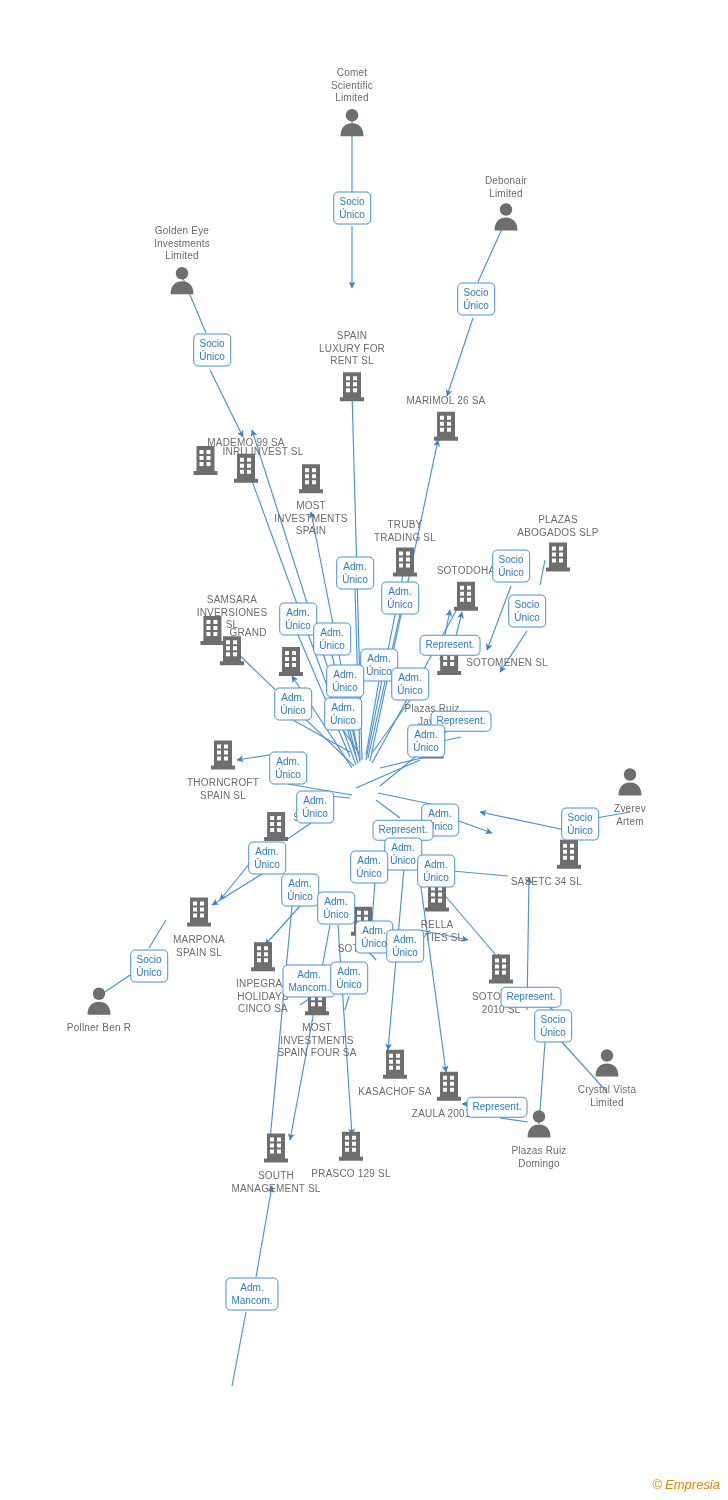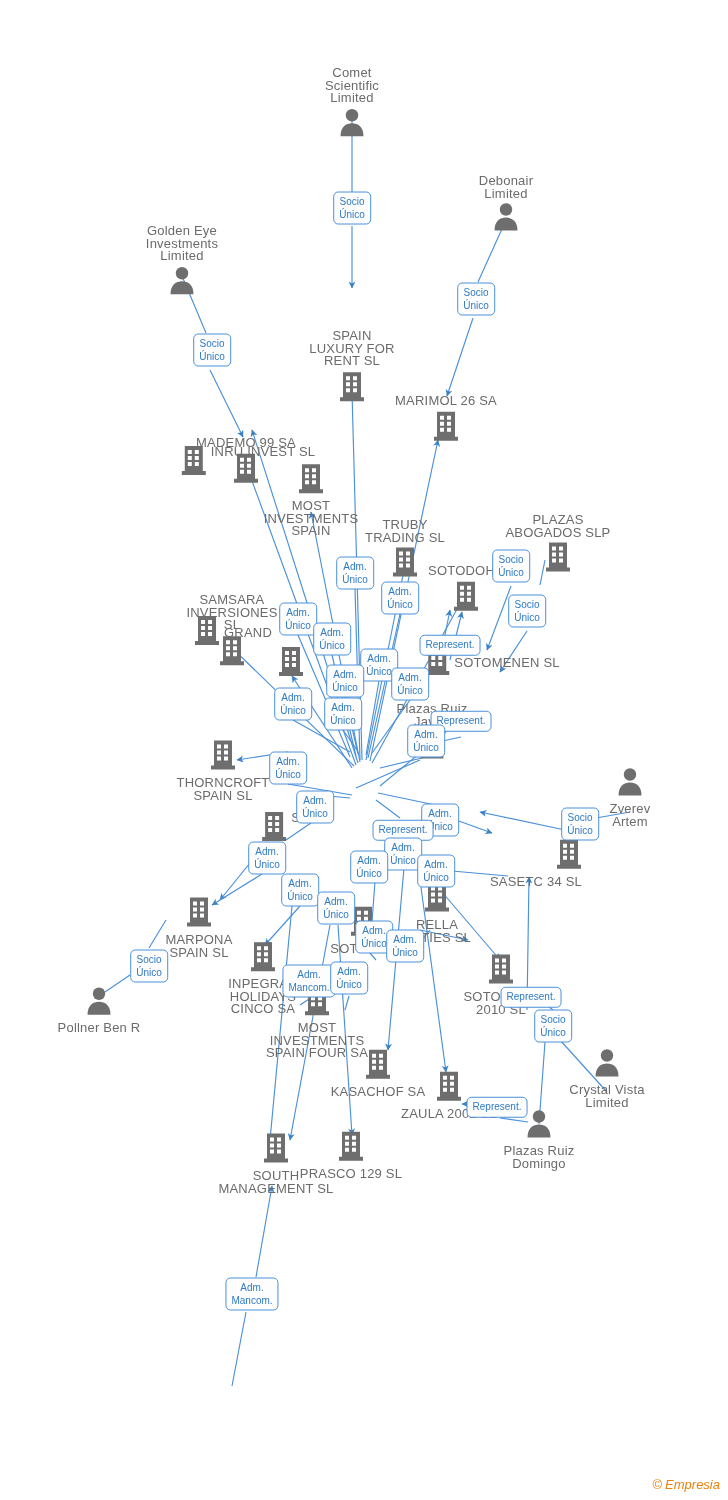--- a/index.html
+++ b/index.html
@@ -4,21 +4,21 @@
 <style>
   html,body{margin:0;padding:0;background:#ffffff;}
   body{width:728px;height:1500px;position:relative;overflow:hidden;
        font-family:"Liberation Sans","DejaVu Sans",sans-serif;}
   #stage{position:relative;width:728px;height:1500px;}
   svg#edges{position:absolute;left:0;top:0;width:728px;height:1500px;pointer-events:none;}
 
   .node{position:absolute;transform:translate(-50%,-50%);text-align:center;
         width:120px;}
   .node .glyph{display:block;margin:0 auto;}
-  .node .lbl{display:block;font-size:13px;line-height:12.5px;color:#6b6b6b;
+  .node .lbl{display:block;font-size:10px;line-height:12.5px;color:#6b6b6b;
              white-space:pre-line;letter-spacing:.2px;}
   .node.lbl-above .lbl{margin-bottom:2px;}
   .node.lbl-below .lbl{margin-top:2px;}
 
   .tag{position:absolute;transform:translate(-50%,-50%);
        background:#fdfdfd;border:1.3px solid #4a90d9;border-radius:5px;
        color:#2f7bc4;font-size:10px;line-height:12.5px;text-align:center;
        padding:3px 5px;white-space:pre-line;box-sizing:border-box;}
   .tag.wide{white-space:nowrap;}
 
@@ -496,21 +496,21 @@
             <rect x="7" y="12" width="4" height="4"></rect>
             <rect x="14" y="12" width="4" height="4"></rect>
             <rect x="7" y="18" width="4" height="4"></rect>
             <rect x="14" y="18" width="4" height="4"></rect>
           </g>
         </svg></span>
       <span class="lbl">MOST
 INVESTMENTS
 SPAIN FOUR SA</span>
     </div>
-    <div class="node lbl-below" style="left: 378px; top: 1073px;">
+    <div class="node lbl-below" style="left: 395px; top: 1073px;">
       <span class="glyph"><svg width="26" height="32" viewBox="0 0 26 32">
           <rect x="4" y="2" width="18" height="26" fill="#6e6e6e"></rect>
           <rect x="1" y="27" width="24" height="4" fill="#6e6e6e"></rect>
           <g fill="#ffffff">
             <rect x="7" y="6" width="4" height="4"></rect>
             <rect x="14" y="6" width="4" height="4"></rect>
             <rect x="7" y="12" width="4" height="4"></rect>
             <rect x="14" y="12" width="4" height="4"></rect>
             <rect x="7" y="18" width="4" height="4"></rect>
             <rect x="14" y="18" width="4" height="4"></rect>

